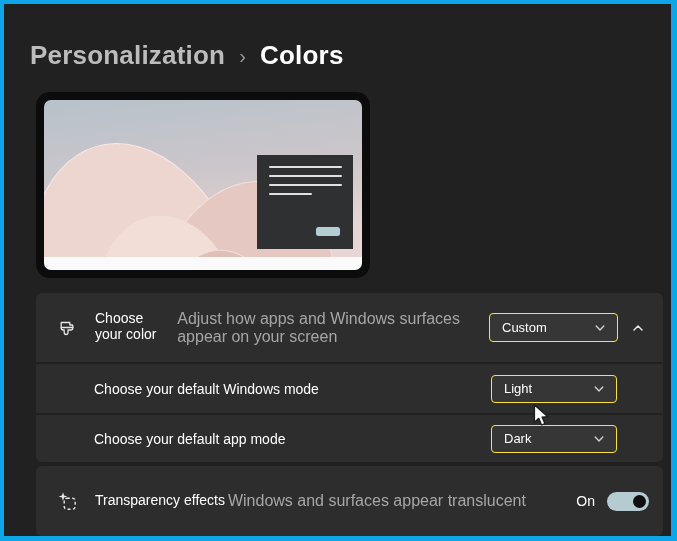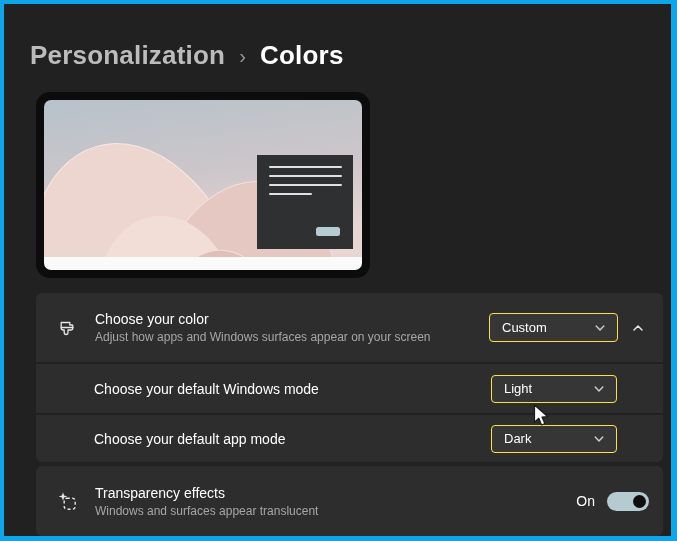--- a/index.html
+++ b/index.html
@@ -53,23 +53,23 @@
   .card-row {
     position:absolute; left:32px; width:627px;
     background:#2d2d2d; display:flex; align-items:center;
   }
   .row-main-top    { top:289px; height:69px; border-radius:6px 6px 0 0; padding:0 18px 0 21px; }
   .row-sub-1       { top:360px; height:49px; padding:0 46px 0 58px; }
   .row-sub-2       { top:411px; height:47px; border-radius:0 0 6px 6px; padding:0 46px 0 58px; }
   .row-transparency{ top:462px; height:70px; border-radius:6px; padding:0 14px 0 21px; }
 
   .row-icon { width:20px; height:20px; flex:0 0 auto; margin-right:18px; display:flex; align-items:center; justify-content:center; }
-  .row-text { display:flex; flex-direction:column; gap:3px; flex:1 1 auto; min-width:0; }
+  .row-text { display:flex; gap:3px; flex:1 1 auto; min-width:0; }
   .row-title { font-size:14px; color:#ffffff; }
-  .row-subtitle { font-size:12px; color:#a6a6a6; }
+  .row-subtitle { font-size:16px; color:#a6a6a6; }
   .row-label { font-size:14px; color:#ffffff; flex:1 1 auto; }
 
   
   .dropdown {
     height:29px; background:#363636;
     border:1px solid #fde047; border-radius:4px;
     display:flex; align-items:center; justify-content:space-between;
     padding:0 11px 0 12px; color:#ffffff; font-size:13px;
     flex:0 0 auto; cursor:default;
   }

